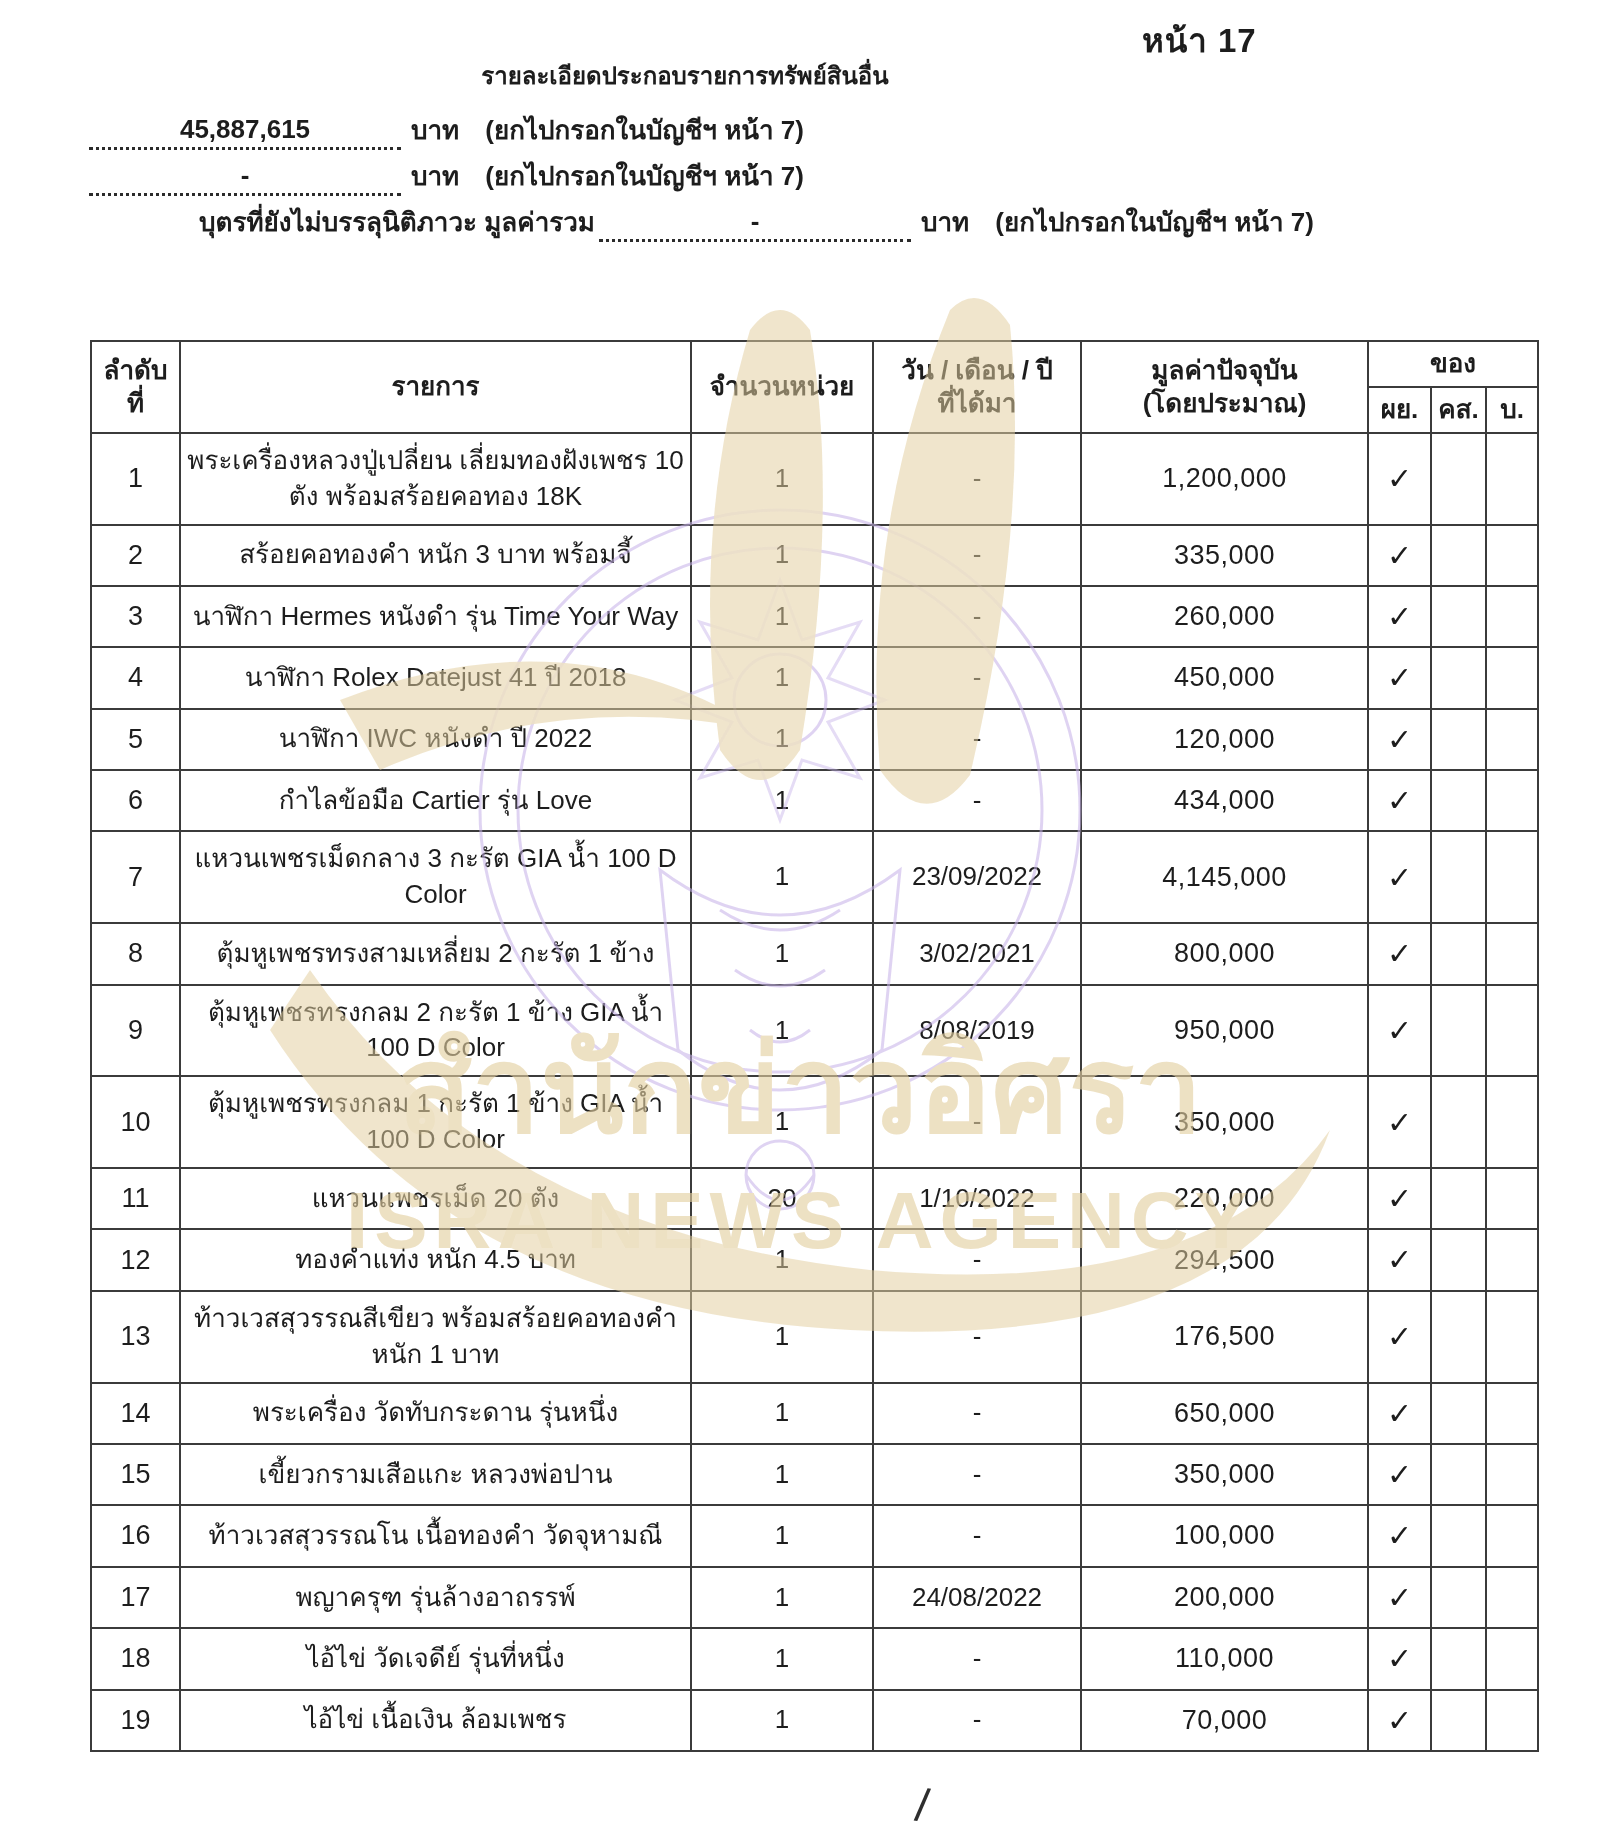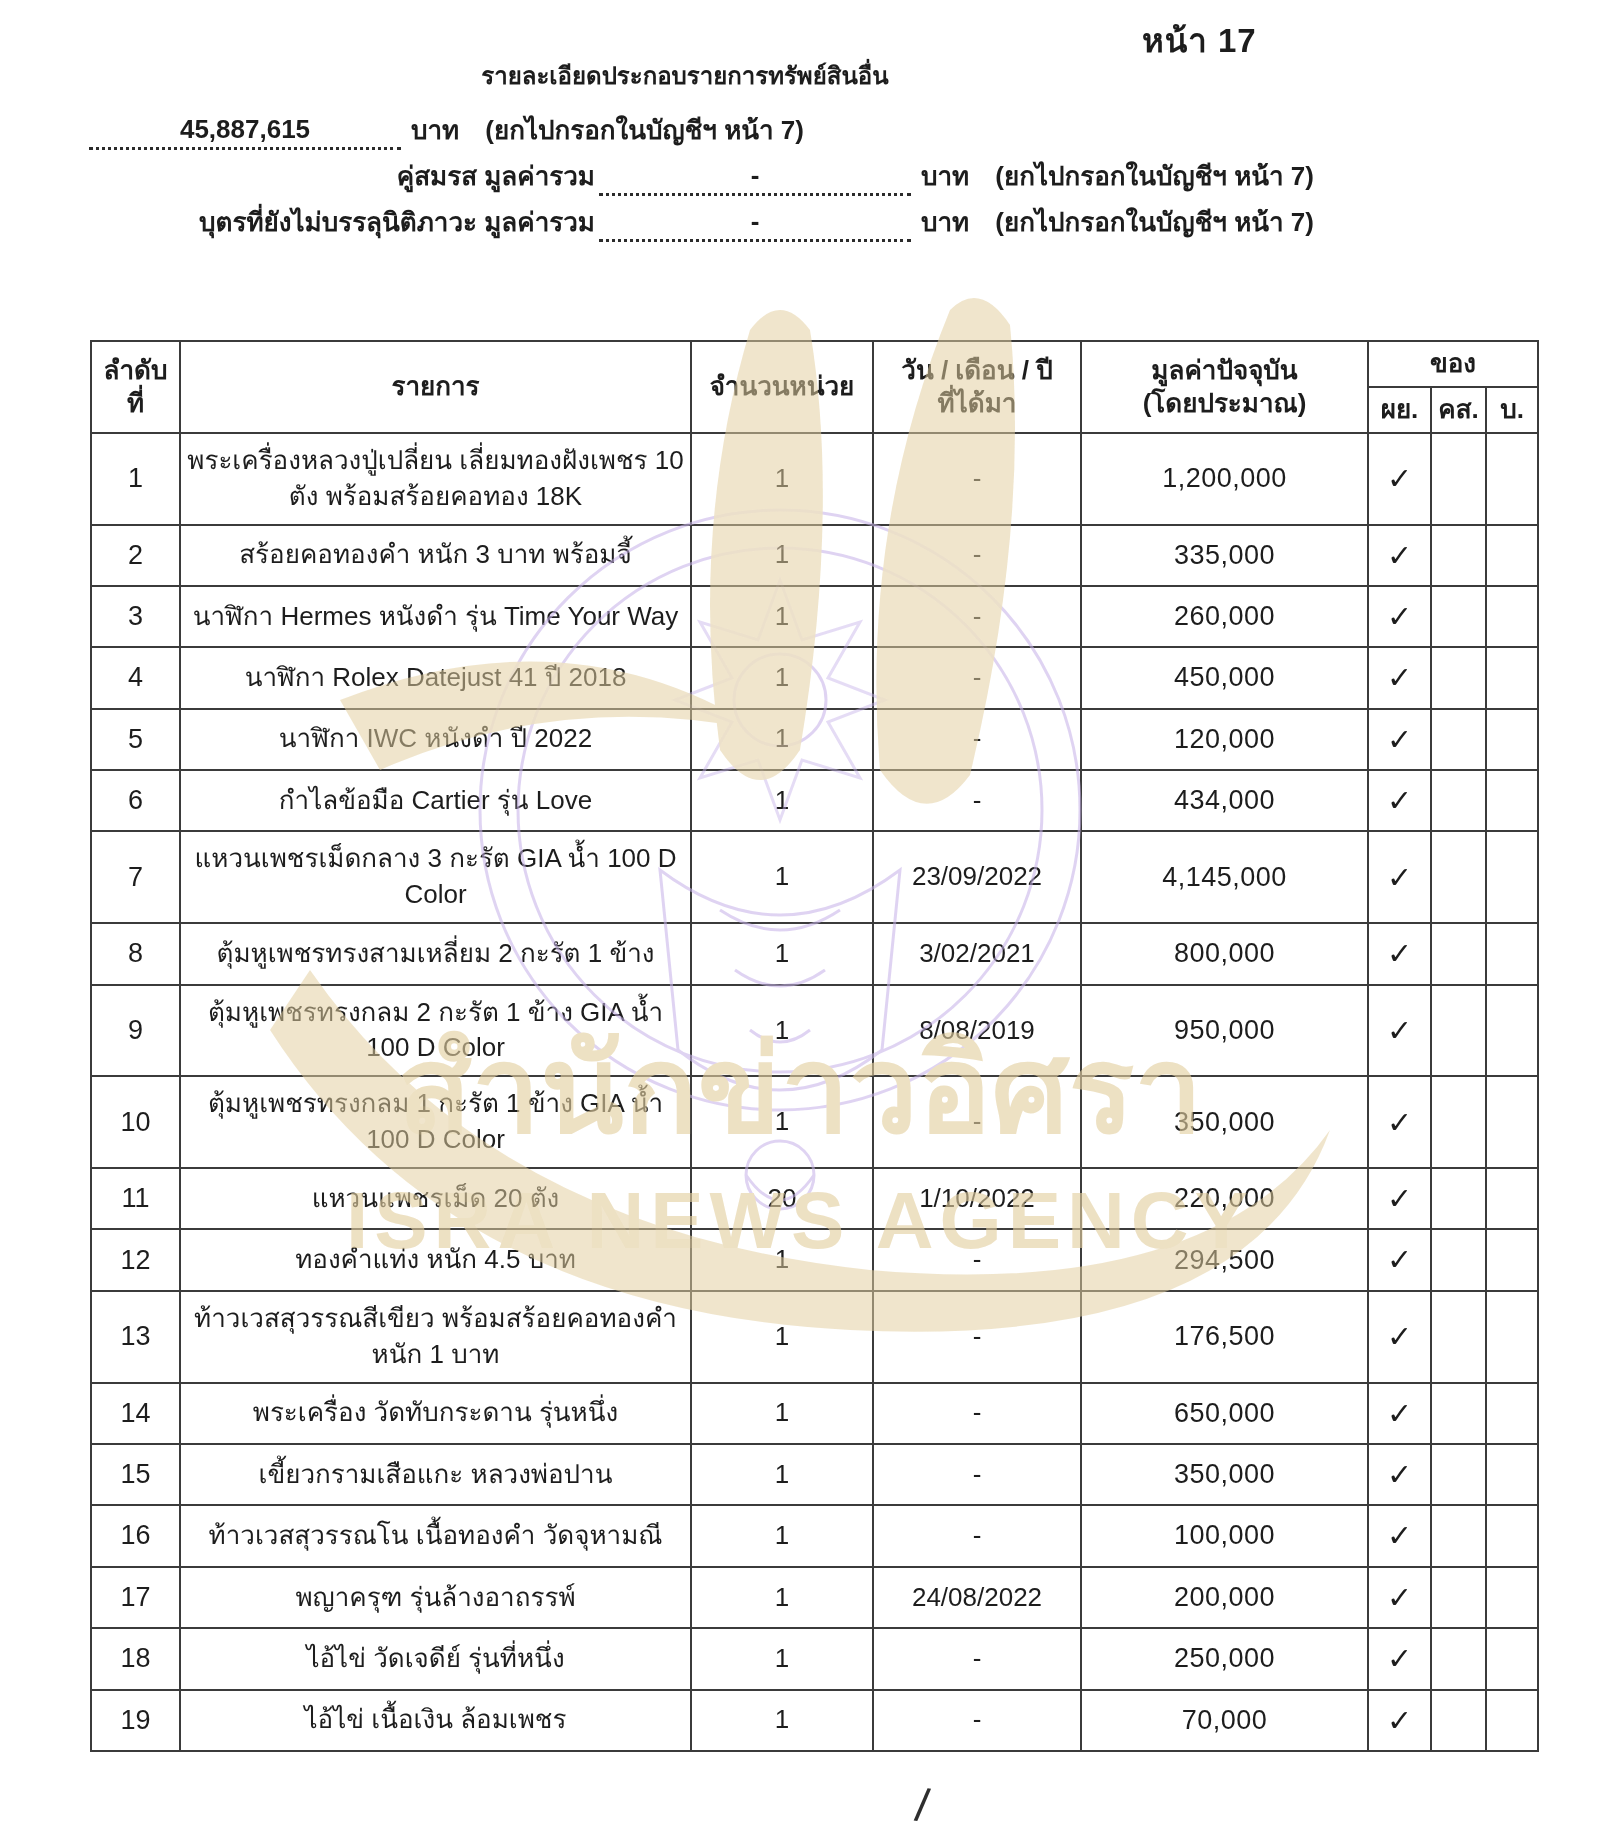--- a/index.html
+++ b/index.html
@@ -60,21 +60,20 @@
   <div class="page-no">หน้า 17</div>
   <div class="doc-title">รายละเอียดประกอบรายการทรัพย์สินอื่น</div>
 
   <div class="summary">
     <div class="sline">
       <span class="sval">45,887,615</span>
       <span class="sbaht">บาท</span>
       <span class="snote">(ยกไปกรอกในบัญชีฯ หน้า 7)</span>
     </div>
     <div class="sline">
-      <span class="slabel">คู่สมรส  มูลค่ารวม</span>
       <span class="sval">-</span>
       <span class="sbaht">บาท</span>
       <span class="snote">(ยกไปกรอกในบัญชีฯ หน้า 7)</span>
     </div>
     <div class="sline">
       <span class="slabel">บุตรที่ยังไม่บรรลุนิติภาวะ  มูลค่ารวม</span>
       <span class="sval">-</span>
       <span class="sbaht">บาท</span>
       <span class="snote">(ยกไปกรอกในบัญชีฯ หน้า 7)</span>
     </div>
@@ -284,21 +283,21 @@
           <td class="c-value">200,000</td>
           <td class="c-py">✓</td>
           <td class="c-ks"></td>
           <td class="c-b"></td>
         </tr>
         <tr>
           <td class="c-no">18</td>
           <td class="c-item">ไอ้ไข่ วัดเจดีย์ รุ่นที่หนึ่ง</td>
           <td class="c-qty">1</td>
           <td class="c-date">-</td>
-          <td class="c-value">250,000</td>
+          <td class="c-value">110,000</td>
           <td class="c-py">✓</td>
           <td class="c-ks"></td>
           <td class="c-b"></td>
         </tr>
         <tr>
           <td class="c-no">19</td>
           <td class="c-item">ไอ้ไข่ เนื้อเงิน ล้อมเพชร</td>
           <td class="c-qty">1</td>
           <td class="c-date">-</td>
           <td class="c-value">70,000</td>

